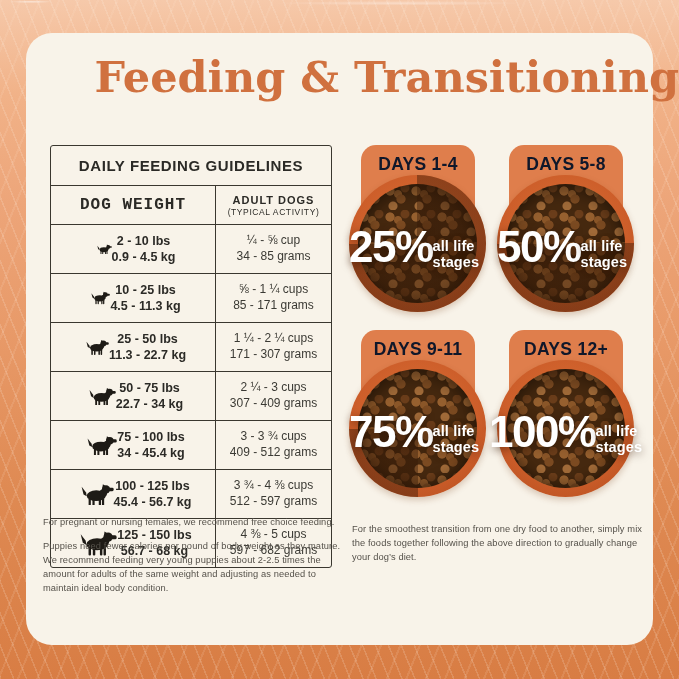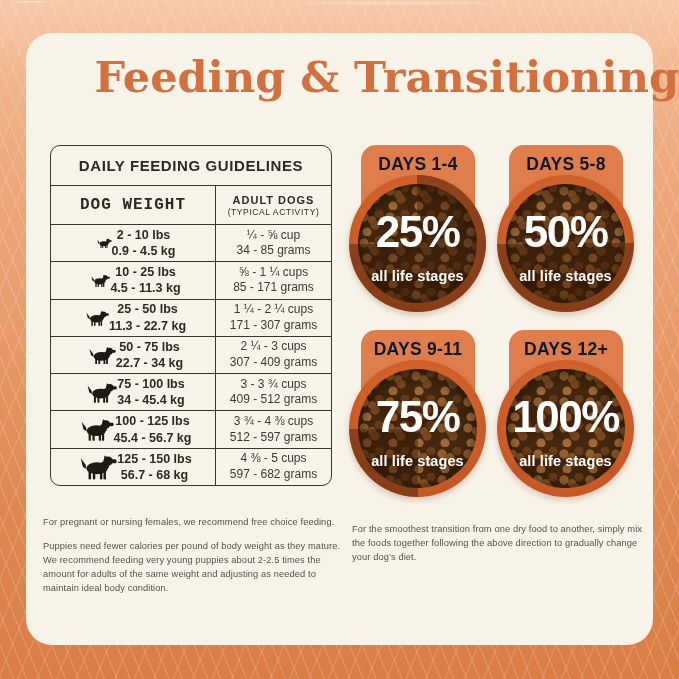--- a/index.html
+++ b/index.html
@@ -26,22 +26,22 @@
   }
   .page-title{
     position:absolute;left:0;top:52px;width:100%;
     text-align:right;
     font-family:"DejaVu Serif","Liberation Serif",serif;
     font-weight:700;font-size:43px;letter-spacing:0px;
     color:#d0713f;
   }
   
   .feed-table{
-    position:absolute;left:50px;top:145px;width:282px;height:341px;
-    border:1.5px solid #3a372f;border-radius:10px;
+    position:absolute;left:50px;top:145px;width:282px;height:423px;
+    border:1.5px solid #3a372f;border-radius:3px;
     display:flex;flex-direction:column;box-sizing:border-box;
     color:#2b2a26;background:#f8f3e9;
   }
   .t-title{
     flex:0 0 39px;display:flex;align-items:center;justify-content:center;
     font-weight:700;font-size:15px;letter-spacing:.6px;
     border-bottom:1.5px solid #3a372f;
   }
   .t-head{flex:0 0 38px;display:flex;border-bottom:1.5px solid #3a372f;}
   .t-head .c1{width:165px;box-sizing:border-box;border-right:1.5px solid #3a372f;
@@ -86,21 +86,21 @@
       radial-gradient(circle at 6px 7px,  #96602f 0 4.2px, rgba(0,0,0,0) 5px),
       radial-gradient(circle at 17px 15px,#7b4a21 0 4.2px, rgba(0,0,0,0) 5px),
       radial-gradient(circle at 9px 22px, #a06a38 0 4.0px, rgba(0,0,0,0) 5px),
       radial-gradient(circle at 21px 4px, #6a3d1a 0 3.8px, rgba(0,0,0,0) 5px),
       radial-gradient(circle at 14px 10px,#8a5628 0 3.5px, rgba(0,0,0,0) 4.5px);
     background-size:26px 26px;
     box-shadow:inset 0 8px 16px rgba(0,0,0,.35), inset 0 -5px 12px rgba(0,0,0,.28);
   }
   .shade{position:absolute;inset:0;border-radius:50%;}
   .bowl-text{
-    position:absolute;inset:0;display:flex;flex-direction:column;
+    position:absolute;inset:0;display:flex;
     align-items:center;justify-content:center;padding-top:6px;color:#fff;
     text-shadow:0 2px 8px rgba(45,18,0,.55);
   }
   .pct{font-weight:800;font-size:44px;letter-spacing:-1.5px;line-height:1;}
   .als{font-weight:800;font-size:14.5px;letter-spacing:.1px;margin-top:14px;}
   
   .notes-left{
     position:absolute;left:43px;top:516px;width:300px;
     font-size:9.3px;line-height:1.5;letter-spacing:.1px;color:#55514a;
   }

